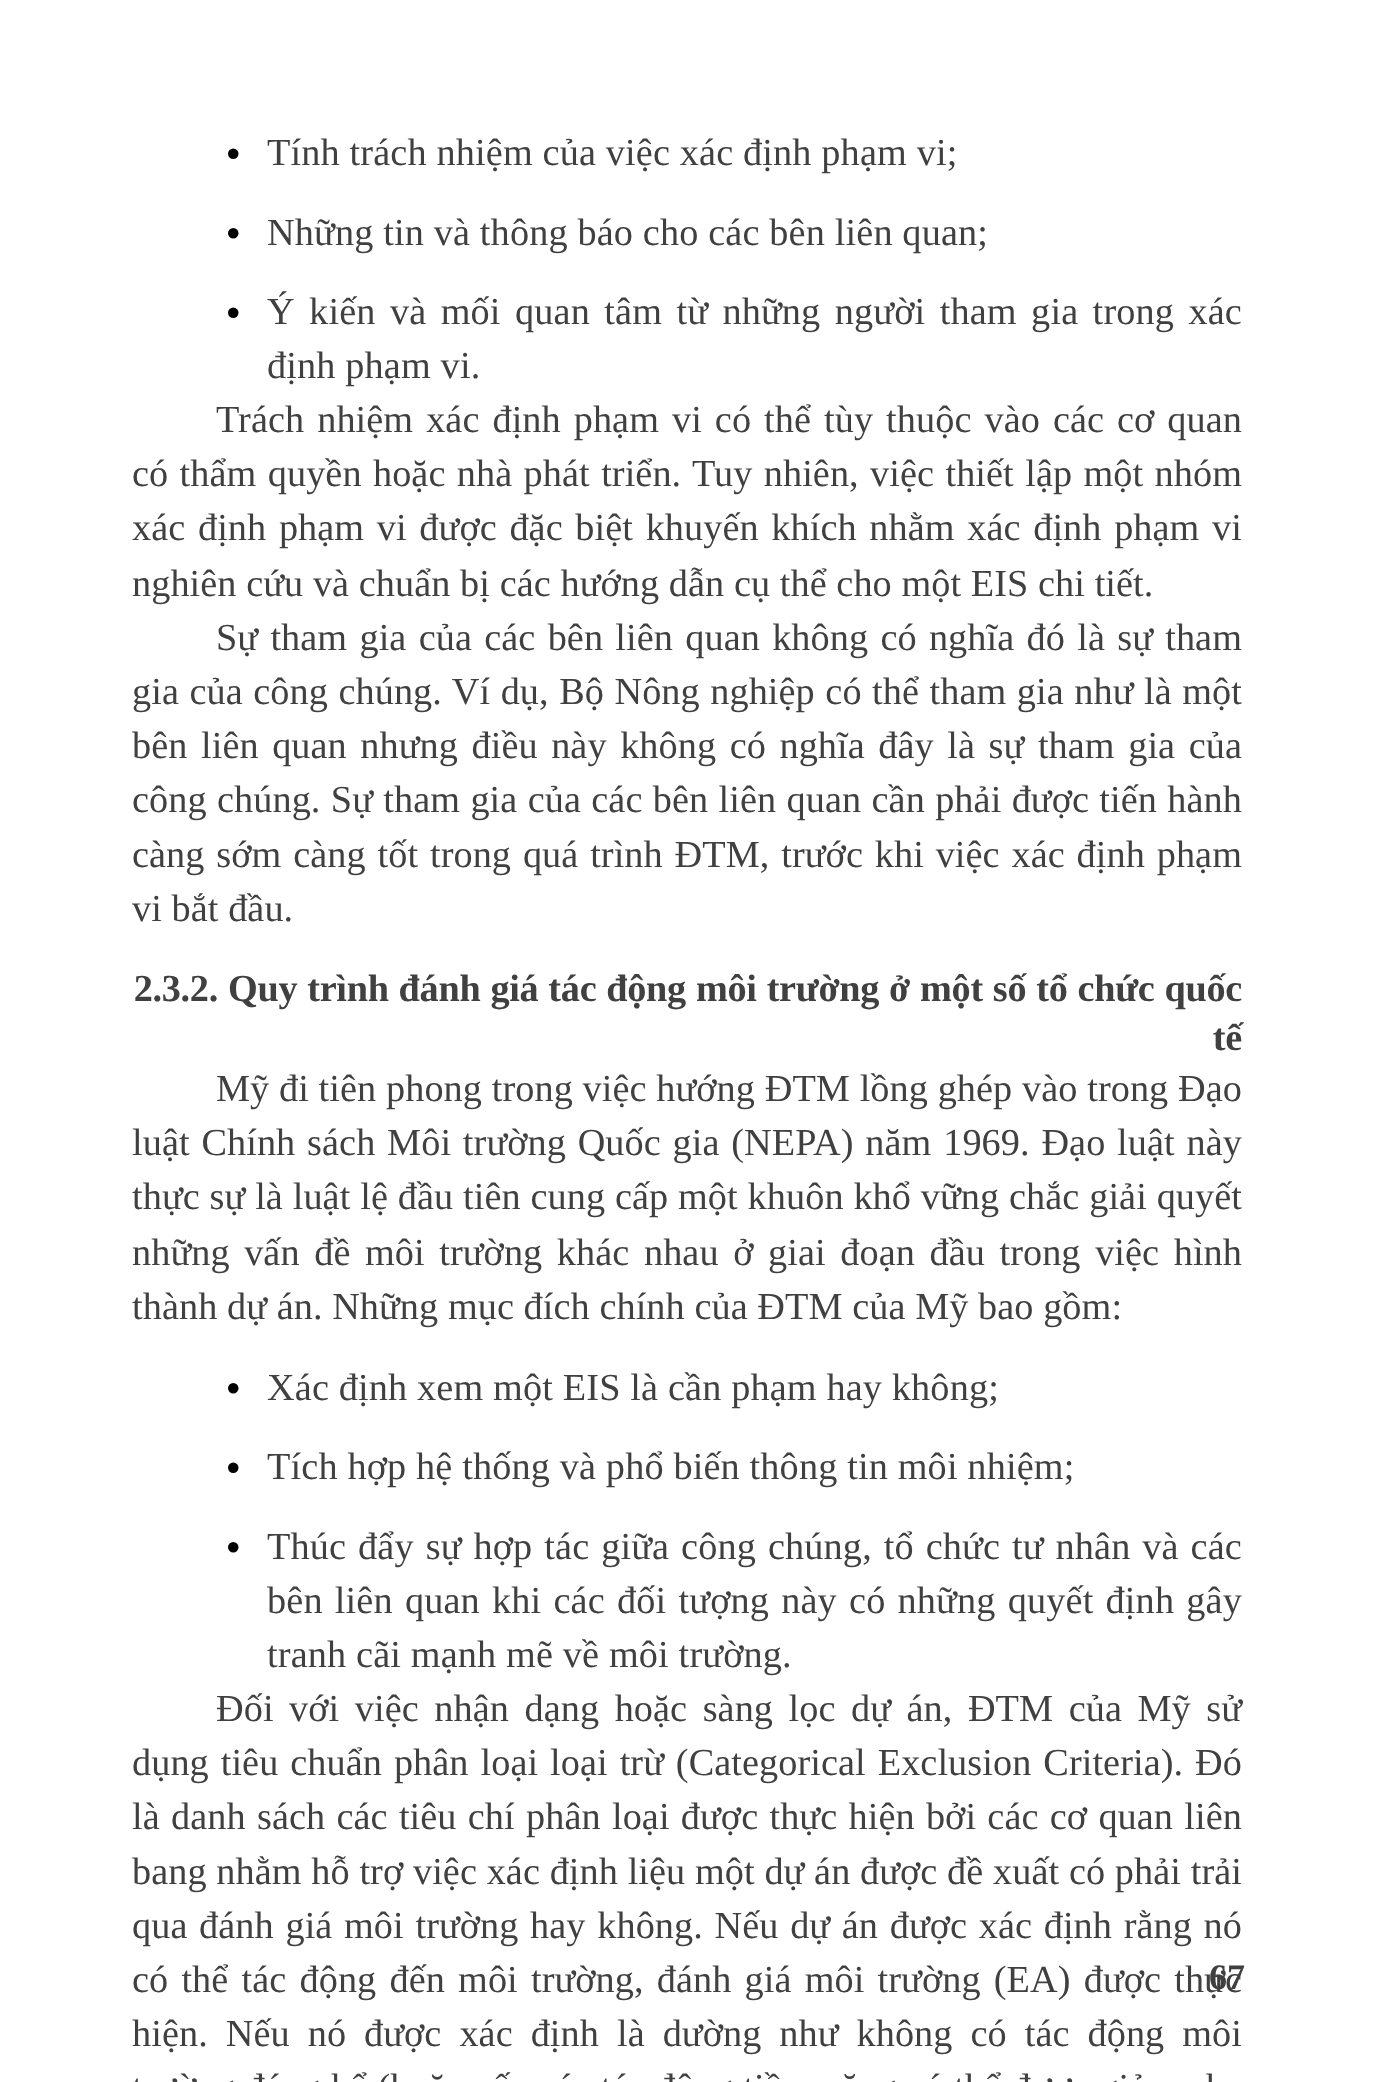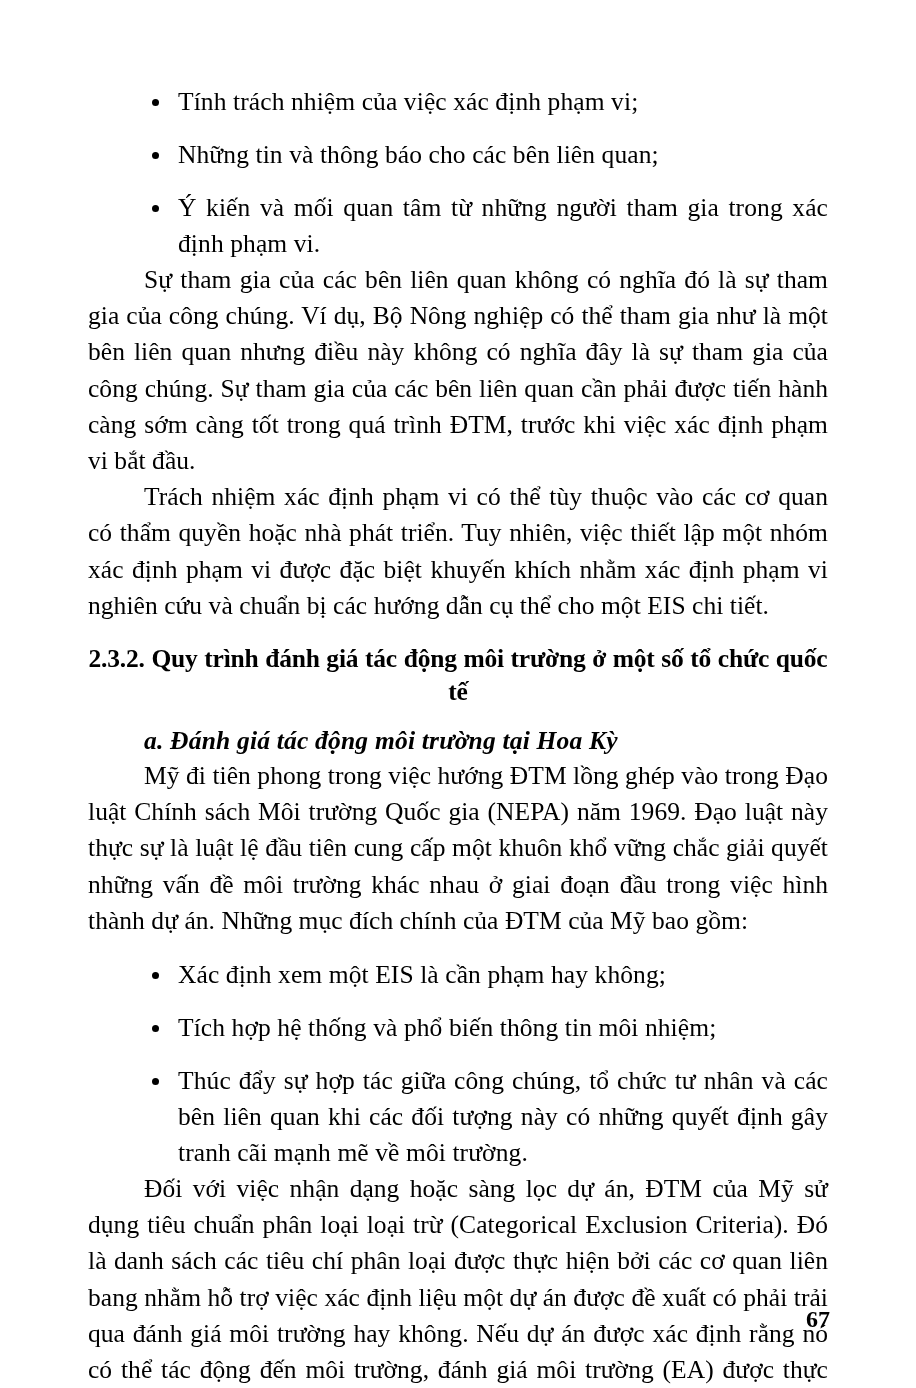--- a/index.html
+++ b/index.html
@@ -10,21 +10,21 @@
   }
 
   .page {
     position: relative;
     width: 916px;
     height: 1388px;
     background: #ffffff;
     margin: 0 auto;
     overflow: hidden;
     font-family: "Liberation Serif", "DejaVu Serif", serif;
-    color: #000000;
+    color: #404040;
     -webkit-font-smoothing: none;
   }
 
   .content {
     position: absolute;
     left: 88px;
     top: 84px;
     width: 740px;
   }
 
@@ -80,21 +80,21 @@
 
   .gap-after-list   { margin-top: 22px; }
   .gap-after-par    { margin-top: 18px; }
 
   
   h2.section-heading {
     margin: 18px 0 0 0;
     font-size: 25.5px;
     line-height: 33px;
     font-weight: bold;
-    text-align: center;
+    text-align: right;
     letter-spacing: -0.2px;
     word-spacing: 0.5px;
   }
 
   h3.sub-heading {
     margin: 16px 0 0 0;
     padding-left: 56px;
     font-size: 25.5px;
     line-height: 34px;
     font-weight: bold;
@@ -129,27 +129,26 @@
       <li>
         <span class="bullet-dot"></span>
         <span>Những tin và thông báo cho các bên liên quan;</span>
       </li>
       <li class="justify">
         <span class="bullet-dot"></span>
         <span>Ý kiến và mối quan tâm từ những người tham gia trong xác định phạm vi.</span>
       </li>
     </ul>
 
+    <p class="body-par gap-after-par">Trách nhiệm xác định phạm vi có thể tùy thuộc vào các cơ quan có thẩm quyền hoặc nhà phát triển. Tuy nhiên, việc thiết lập một nhóm xác định phạm vi được đặc biệt khuyến khích nhằm xác định phạm vi nghiên cứu và chuẩn bị các hướng dẫn cụ thể cho một EIS chi tiết.</p>
+
     <p class="body-par gap-after-list">Sự tham gia của các bên liên quan không có nghĩa đó là sự tham gia của công chúng. Ví dụ, Bộ Nông nghiệp có thể tham gia như là một bên liên quan nhưng điều này không có nghĩa đây là sự tham gia của công chúng. Sự tham gia của các bên liên quan cần phải được tiến hành càng sớm càng tốt trong quá trình ĐTM, trước khi việc xác định phạm vi bắt đầu.</p>
-
-    <p class="body-par gap-after-par">Trách nhiệm xác định phạm vi có thể tùy thuộc vào các cơ quan có thẩm quyền hoặc nhà phát triển. Tuy nhiên, việc thiết lập một nhóm xác định phạm vi được đặc biệt khuyến khích nhằm xác định phạm vi nghiên cứu và chuẩn bị các hướng dẫn cụ thể cho một EIS chi tiết.</p>
 
     <h2 class="section-heading">2.3.2. Quy trình đánh giá tác động môi trường ở một số tổ chức quốc tế</h2>
 
-    <h3 class="sub-heading">a.  Đánh giá tác động môi trường tại Hoa Kỳ</h3>
 
     <p class="body-par gap-after-par">Mỹ đi tiên phong trong việc hướng ĐTM lồng ghép vào trong Đạo luật Chính sách Môi trường Quốc gia (NEPA) năm 1969. Đạo luật này thực sự là luật lệ đầu tiên cung cấp một khuôn khổ vững chắc giải quyết những vấn đề môi trường khác nhau ở giai đoạn đầu trong việc hình thành dự án. Những mục đích chính của ĐTM của Mỹ bao gồm:</p>
 
     <ul class="bullet-list list-block-mid gap-after-par">
       <li>
         <span class="bullet-dot"></span>
         <span>Xác định xem một EIS là cần phạm hay không;</span>
       </li>
       <li>
         <span class="bullet-dot"></span>

